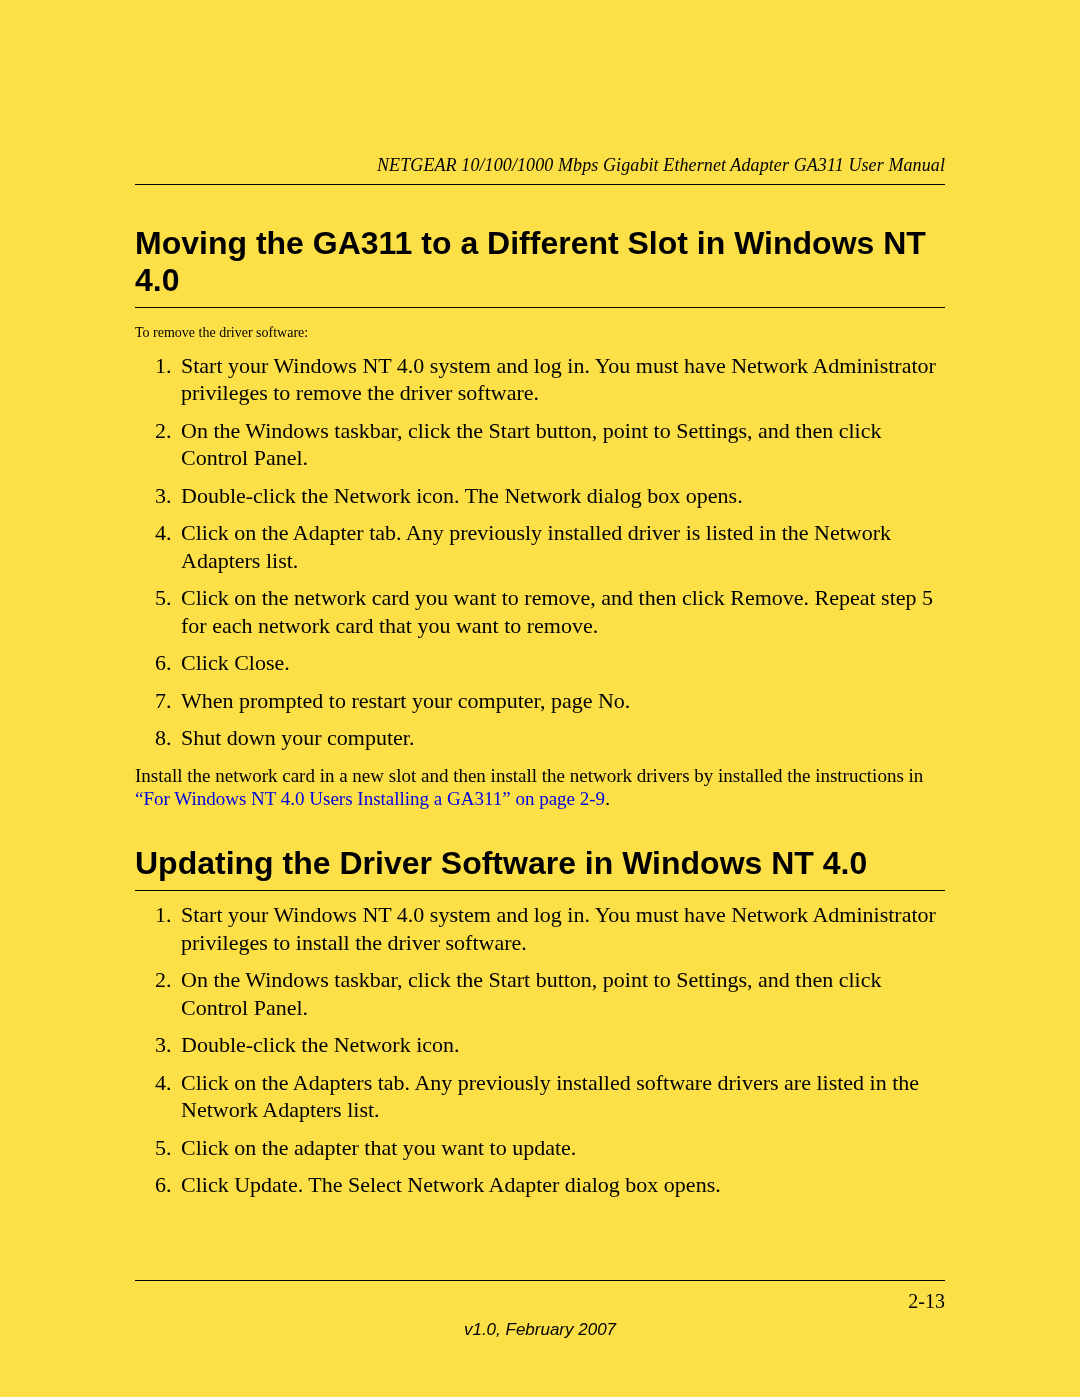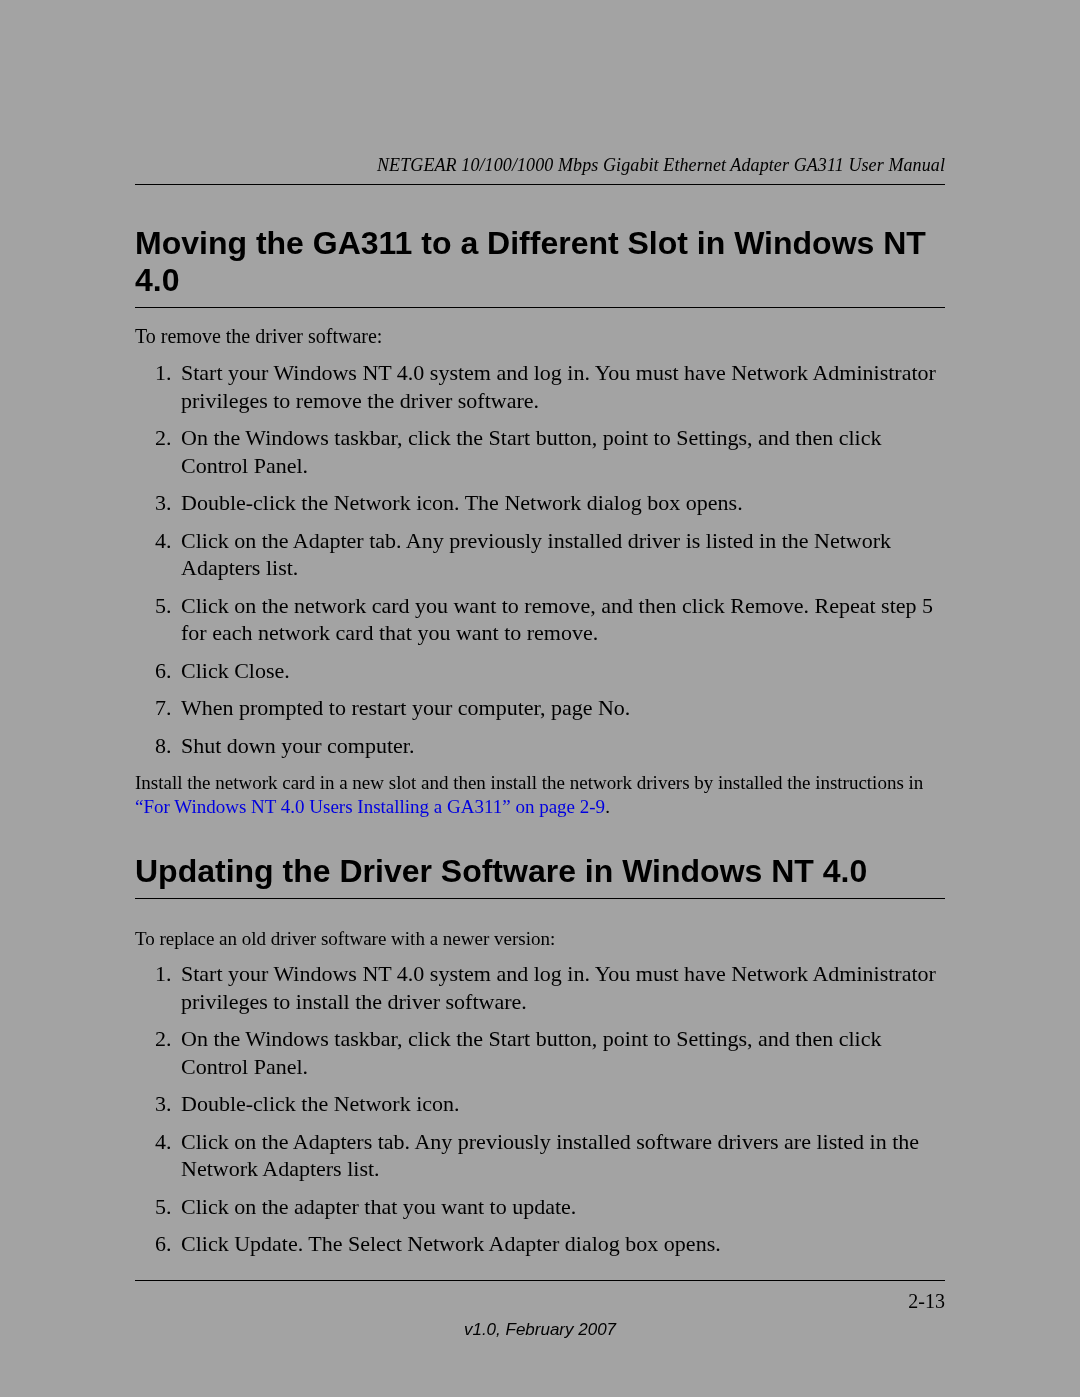--- a/index.html
+++ b/index.html
@@ -5,21 +5,21 @@
   html, body {
     margin: 0;
     padding: 0;
     background: #fff;
     width: 1080px;
   }
   .page {
     width: 1080px;
     height: 1397px;
     position: relative;
-    background: #a3a3a3;
+    background: #fde047;
     font-family: "Times New Roman", Times, serif;
     color: #000;
     box-sizing: border-box;
   }
   .content {
     position: absolute;
     left: 135px;
     right: 135px;
     top: 155px;
   }
@@ -41,21 +41,21 @@
   }
   h2.section-heading.second {
     margin-top: 34px;
   }
   p.body {
     font-size: 19px;
     line-height: 1.25;
     margin: 28px 0 0 0;
   }
   p.lead {
-    font-size: 20px;
+    font-size: 14px;
     line-height: 1.25;
     margin: 16px 0 0 0;
   }
   ol.numlist {
     font-size: 22px;
     line-height: 1.25;
     margin: 10px 0 0 0;
     padding-left: 42px;
   }
   ol.numlist > li {
@@ -121,21 +121,20 @@
       <li>When prompted to restart your computer, page No.</li>
       <li>Shut down your computer.</li>
     </ol>
 
     <p class="after-list">
       <span>Install the network card in a new slot and then install the network drivers by installed the instructions in </span><a class="xref" href="#">“For Windows NT 4.0 Users Installing a GA311” on page 2-9</a><span>.</span>
     </p>
 
     <h2 class="section-heading second">Updating the Driver Software in Windows NT 4.0</h2>
 
-    <p class="body">To replace an old driver software with a newer version:</p>
 
     <ol class="numlist">
       <li>Start your Windows NT 4.0 system and log in. You must have Network Administrator privileges to install the driver software.</li>
       <li>On the Windows taskbar, click the Start button, point to Settings, and then click Control Panel.</li>
       <li>Double-click the Network icon.</li>
       <li>Click on the Adapters tab. Any previously installed software drivers are listed in the Network Adapters list.</li>
       <li>Click on the adapter that you want to update.</li>
       <li>Click Update. The Select Network Adapter dialog box opens.</li>
     </ol>
 

